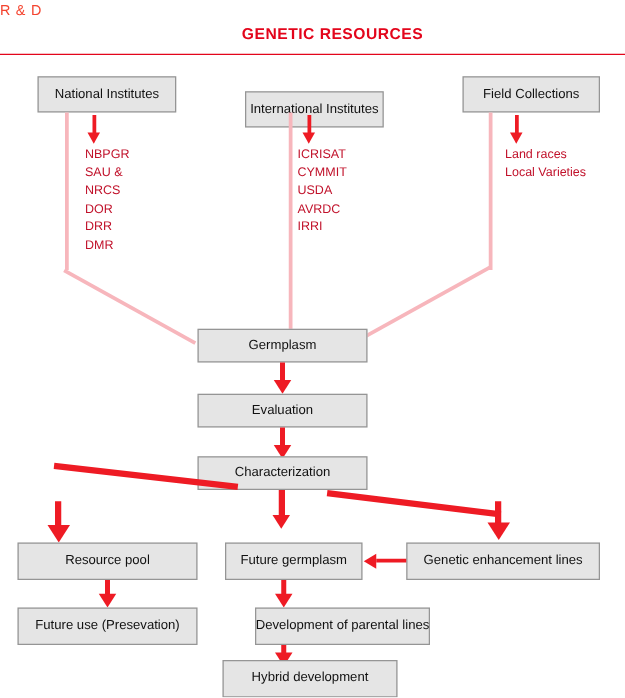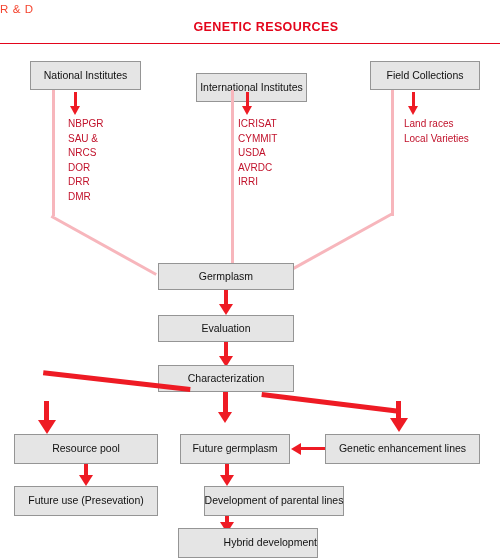--- a/index.html
+++ b/index.html
@@ -231,17 +231,17 @@
   <div class="thin-line" style="left:225px; top:464px; width:4px; height:14px;"></div>
   <div class="arrow-down" style="left:220px; top:475px;"></div>
 
   <div class="node" style="left:178px; top:486px; width:140px; height:30px;margin-left:26px;">
     <span>Development of parental lines</span>
   </div>
 
   <div class="thin-line" style="left:225px; top:516px; width:4px; height:10px;"></div>
   <div class="arrow-down" style="left:220px; top:522px;"></div>
 
-  <div class="node" style="left:178px; top:528px; width:140px; height:30px;justify-content:flex-end;">
+  <div class="node" style="left:178px; top:528px; width:140px; height:30px;">
     <span>Hybrid development</span>
   </div>
 
 </div>
 
 </body></html>

